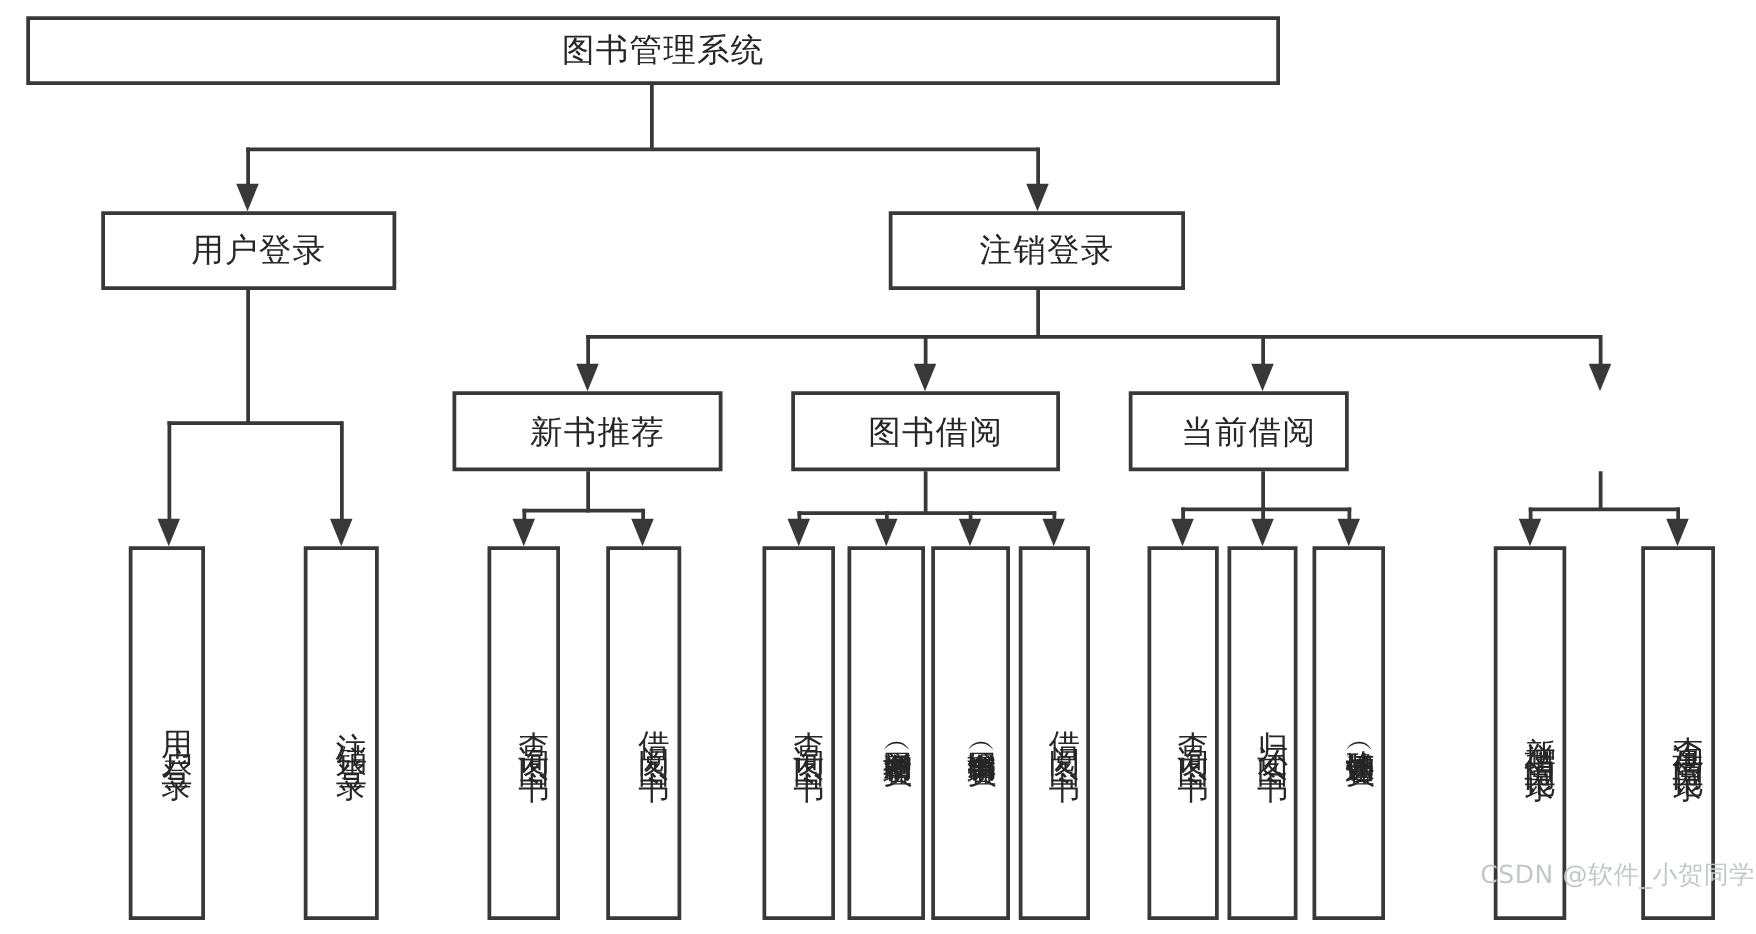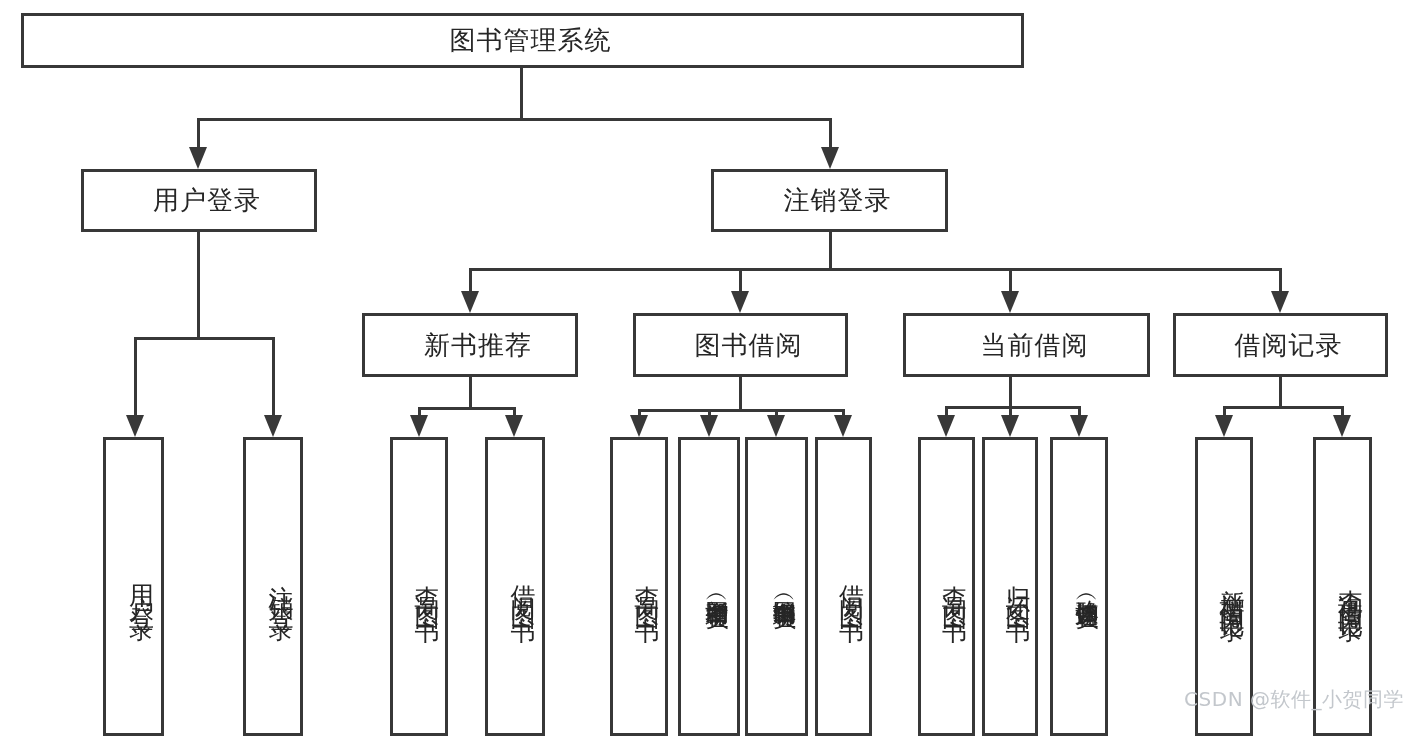--- a/index.html
+++ b/index.html
@@ -55,25 +55,22 @@
   <div class="box" style="left:711px;top:169px;width:237px;height:63px;">
     <span class="hlabel">注销登录</span>
   </div>
 
   <div class="box" style="left:633px;top:313px;width:215px;height:64px;">
     <span class="hlabel">图书借阅</span>
   </div>
   <div class="box" style="left:362px;top:313px;width:216px;height:64px;">
     <span class="hlabel">新书推荐</span>
   </div>
-  <div class="box" style="left:903px;top:313px;width:247px;height:64px;">
+  <div class="box" style="left:903px;top:313px;width:176px;height:64px;">
     <span class="hlabel">当前借阅</span>
-  </div>
-  <div class="box" style="left:1173px;top:313px;width:215px;height:64px;">
-    <span class="hlabel">借阅记录</span>
   </div>
 
   <div class="box" style="left:103px;top:437px;width:61px;height:299px;">
     <span class="vtext">用户登录</span>
   </div>
   <div class="box" style="left:243px;top:437px;width:60px;height:299px;">
     <span class="vtext">注销登录</span>
   </div>
 
   <div class="box" style="left:390px;top:437px;width:58px;height:299px;">

